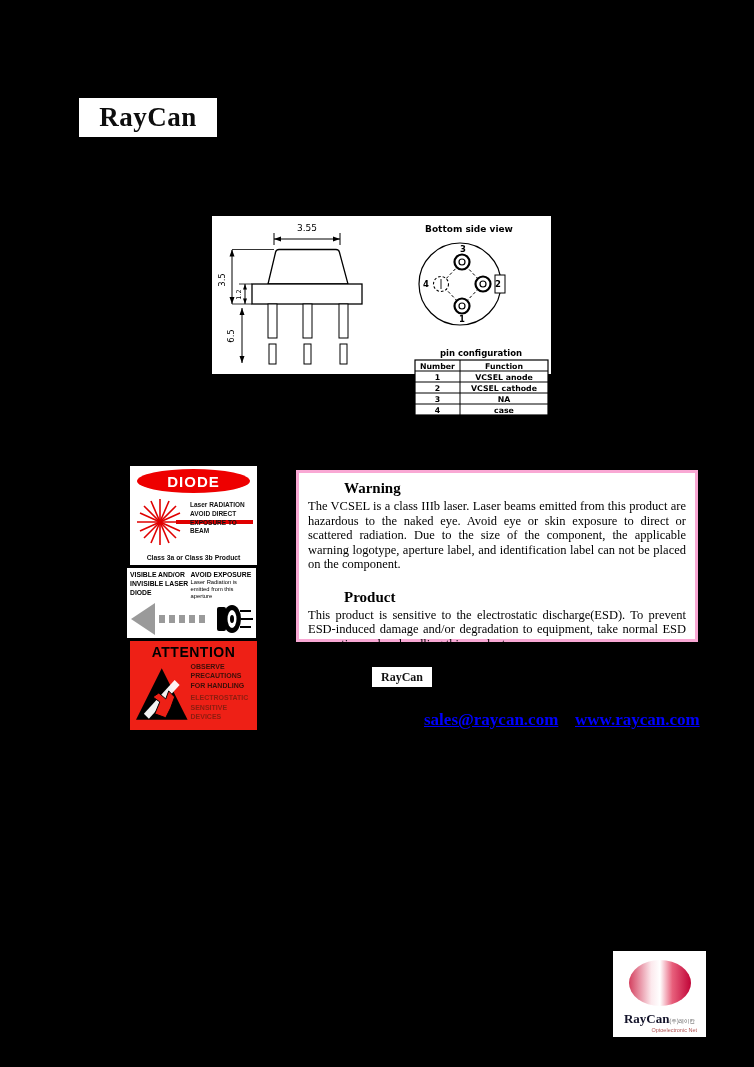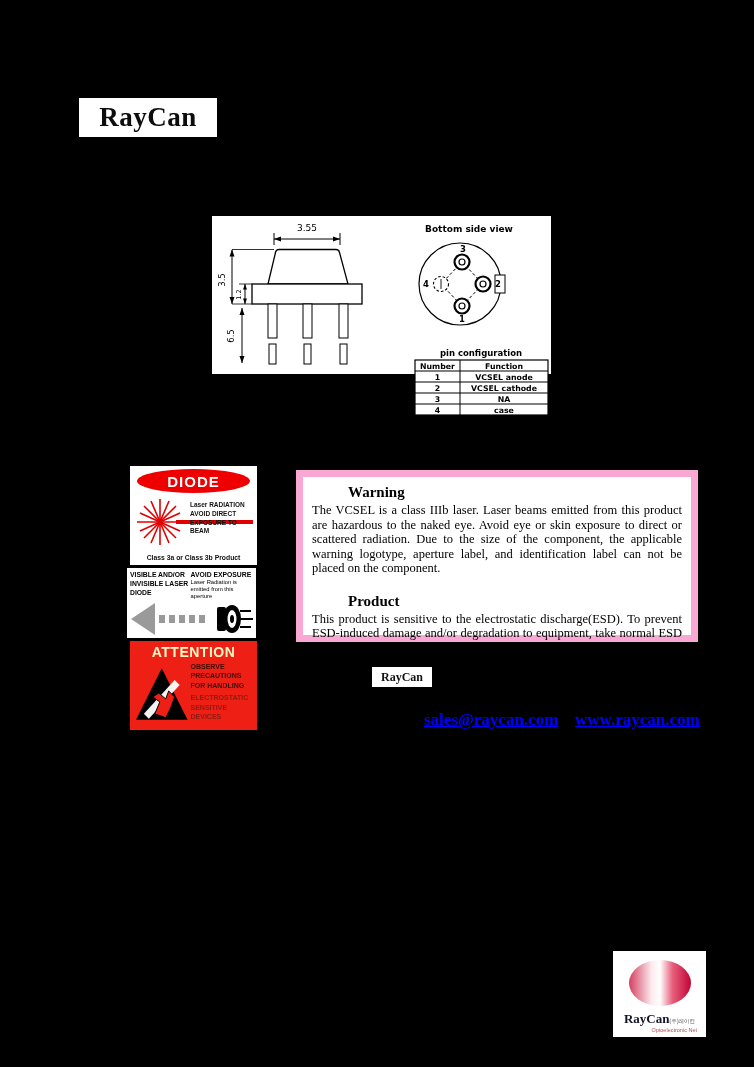--- a/index.html
+++ b/index.html
@@ -33,29 +33,29 @@
             box-sizing:border-box;font-family:"Liberation Sans",sans-serif;}
   .aperture .row{display:flex;padding:3px 3px 0 3px;}
   .ap-left{width:62px;font-weight:bold;font-size:6.8px;line-height:1.3;color:#000;}
   .ap-right{width:64px;color:#000;}
   .ap-right .t{font-weight:bold;font-size:6.8px;}
   .ap-right .s{font-size:5.8px;line-height:1.25;margin-top:1px;}
 
   
   .esd{left:110px;top:641px;width:127px;height:89px;background:#ee2016;
        font-family:"Liberation Sans",sans-serif;}
-  .esd-title{text-align:center;font-weight:bold;font-size:14px;color:#fef9c3;
+  .esd-title{text-align:center;font-weight:bold;font-size:14px;color:#000000;
              letter-spacing:.5px;padding-top:3px;}
   .esd-body{display:flex;padding:2px 3px 0 3px;}
   .esd-text{width:64px;margin-left:2px;}
   .esd-t1{font-weight:bold;font-size:7px;line-height:1.35;color:#3c0f08;}
   .esd-t2{font-weight:bold;font-size:7px;line-height:1.35;color:#8c1d10;margin-top:3px;}
 
   
-  .notice{left:276px;top:470px;width:402px;height:172px;background:#fff;border:7px solid #f9a8d4;
+  .notice{left:276px;top:470px;width:402px;height:172px;background:#fff;border:3px solid #f9a8d4;
           box-sizing:border-box;padding:5px 9px;color:#000;}
   .notice h3{margin:2px 0 2px 36px;font-size:15px;font-weight:bold;}
   .notice p{margin:2px 0 0 0;font-size:12.5px;line-height:1.16;text-align:justify;}
   .notice .gap{height:15px;}
 
   
   .mini-logo{left:352px;top:667px;width:60px;height:20px;background:#fff;
              display:flex;align-items:center;justify-content:center;}
   .mini-logo span{font-weight:bold;font-size:12px;color:#111;}
 

